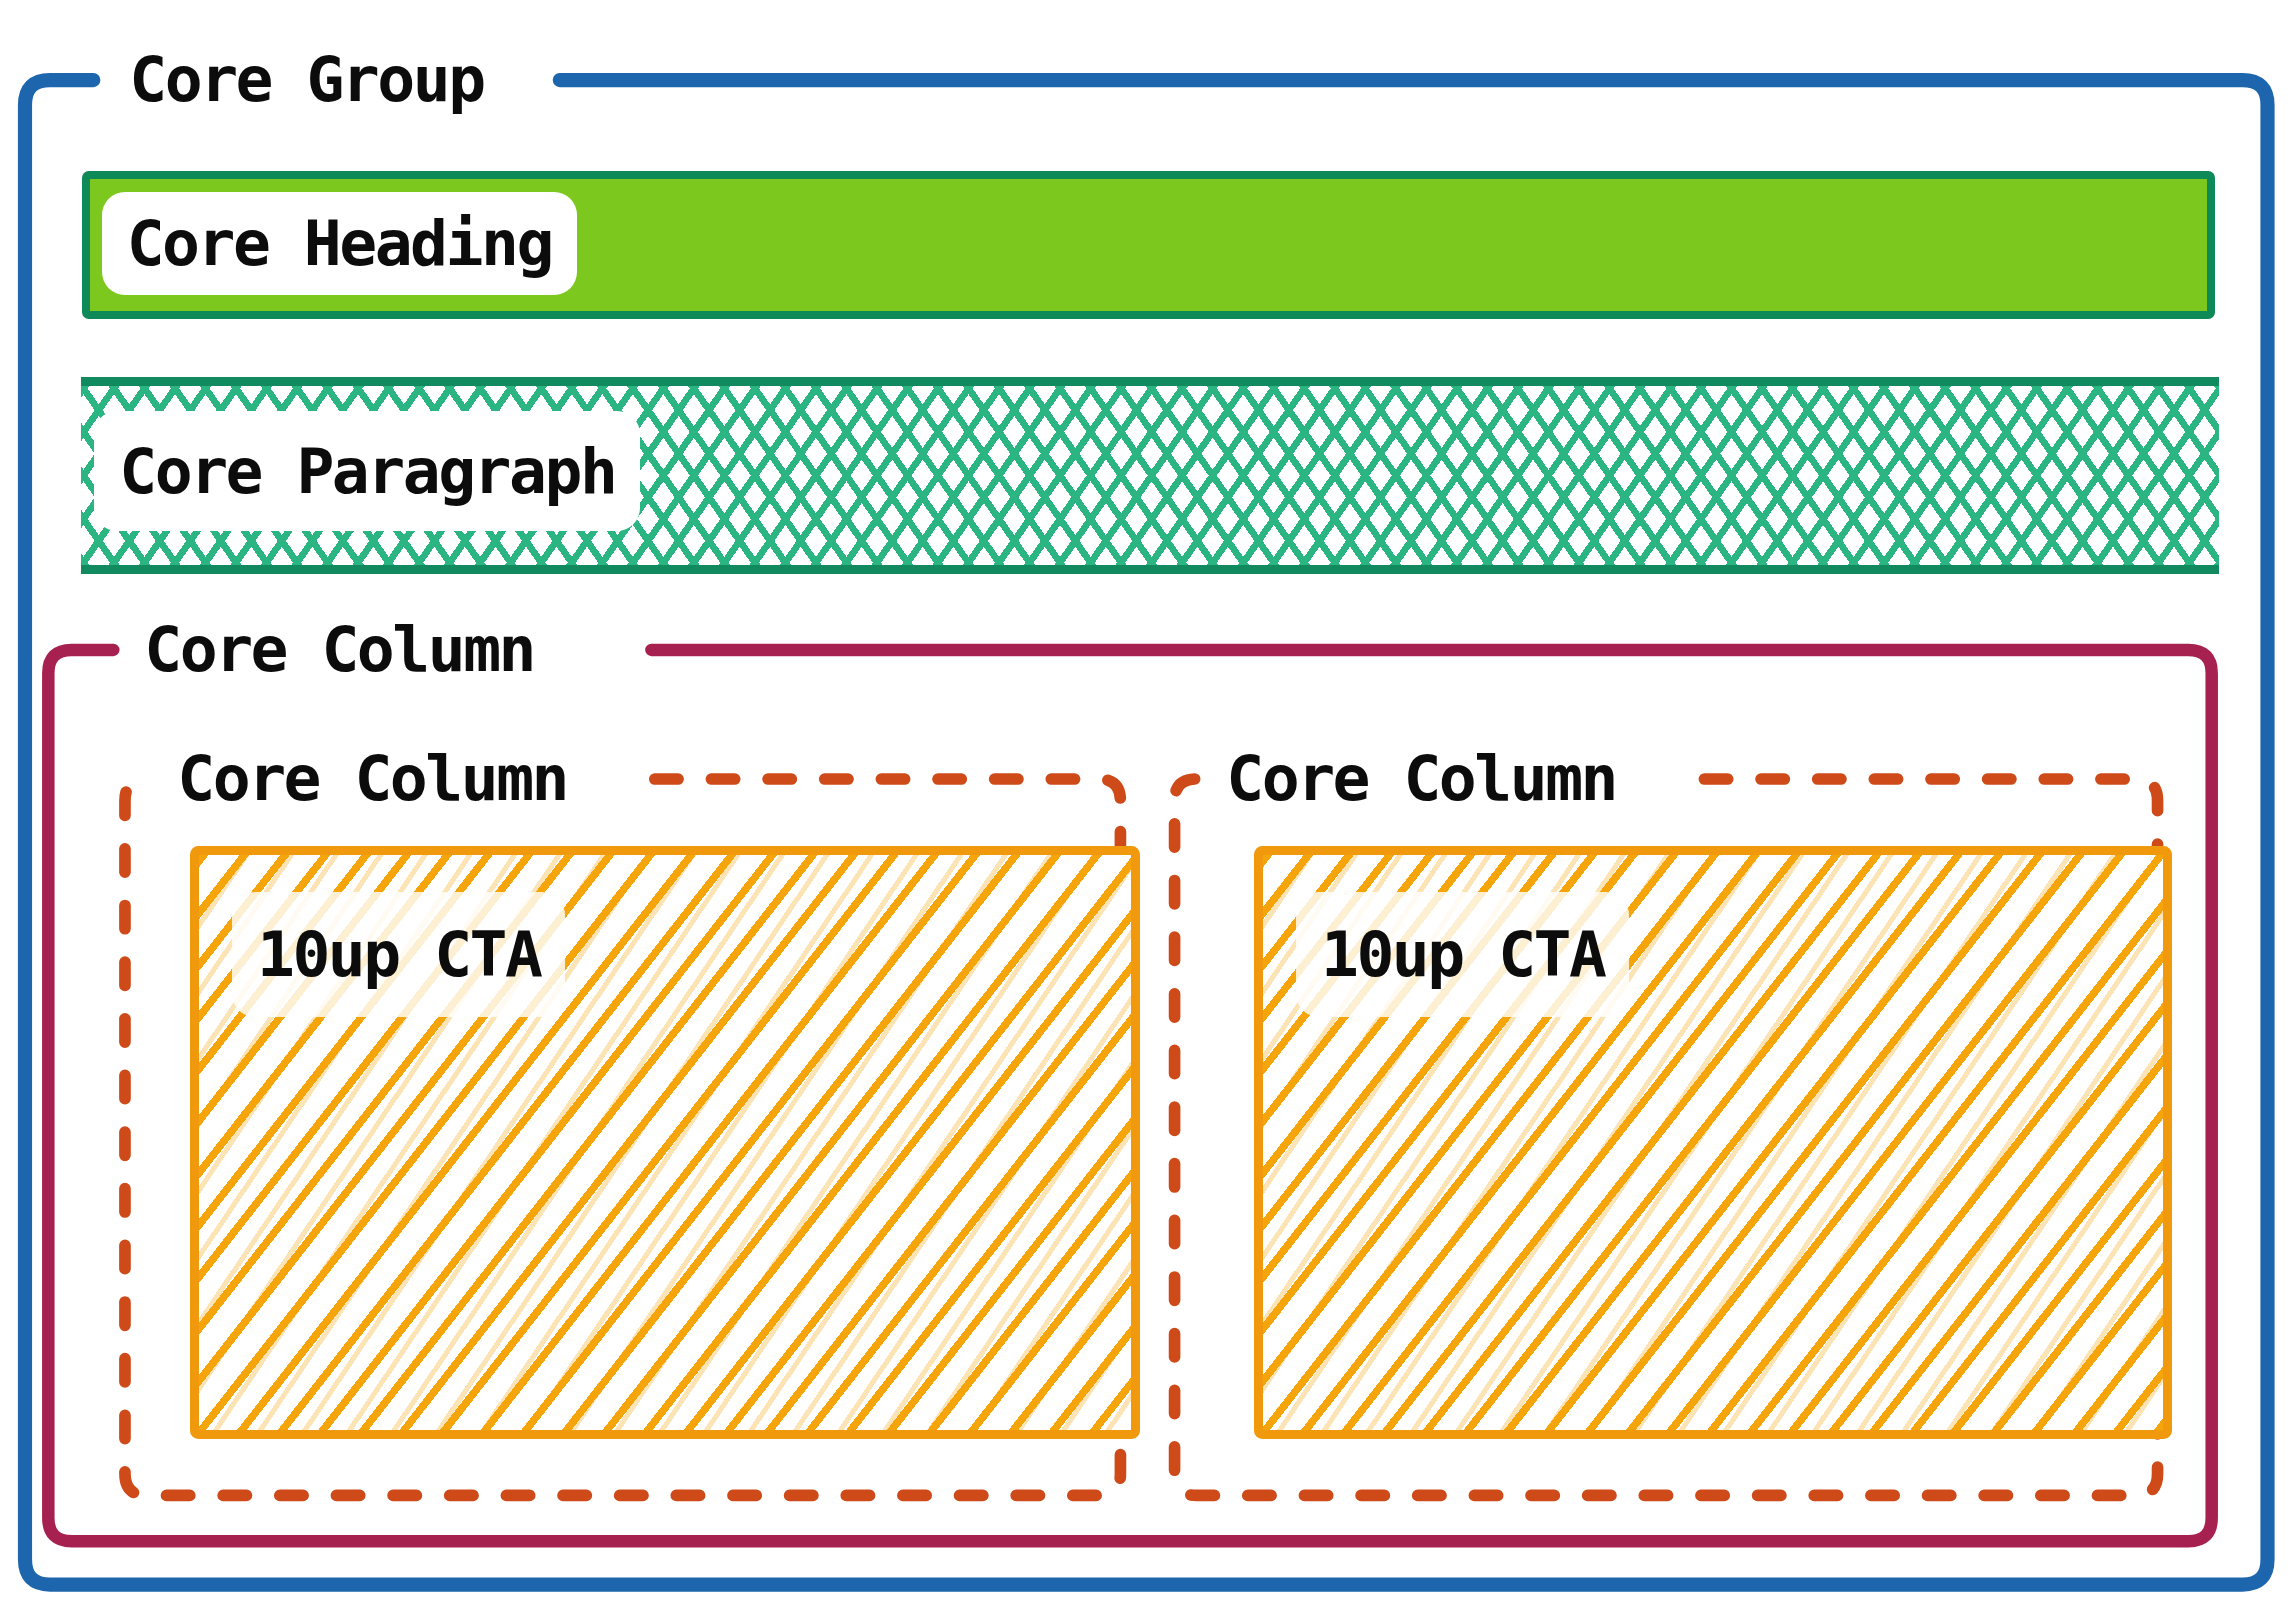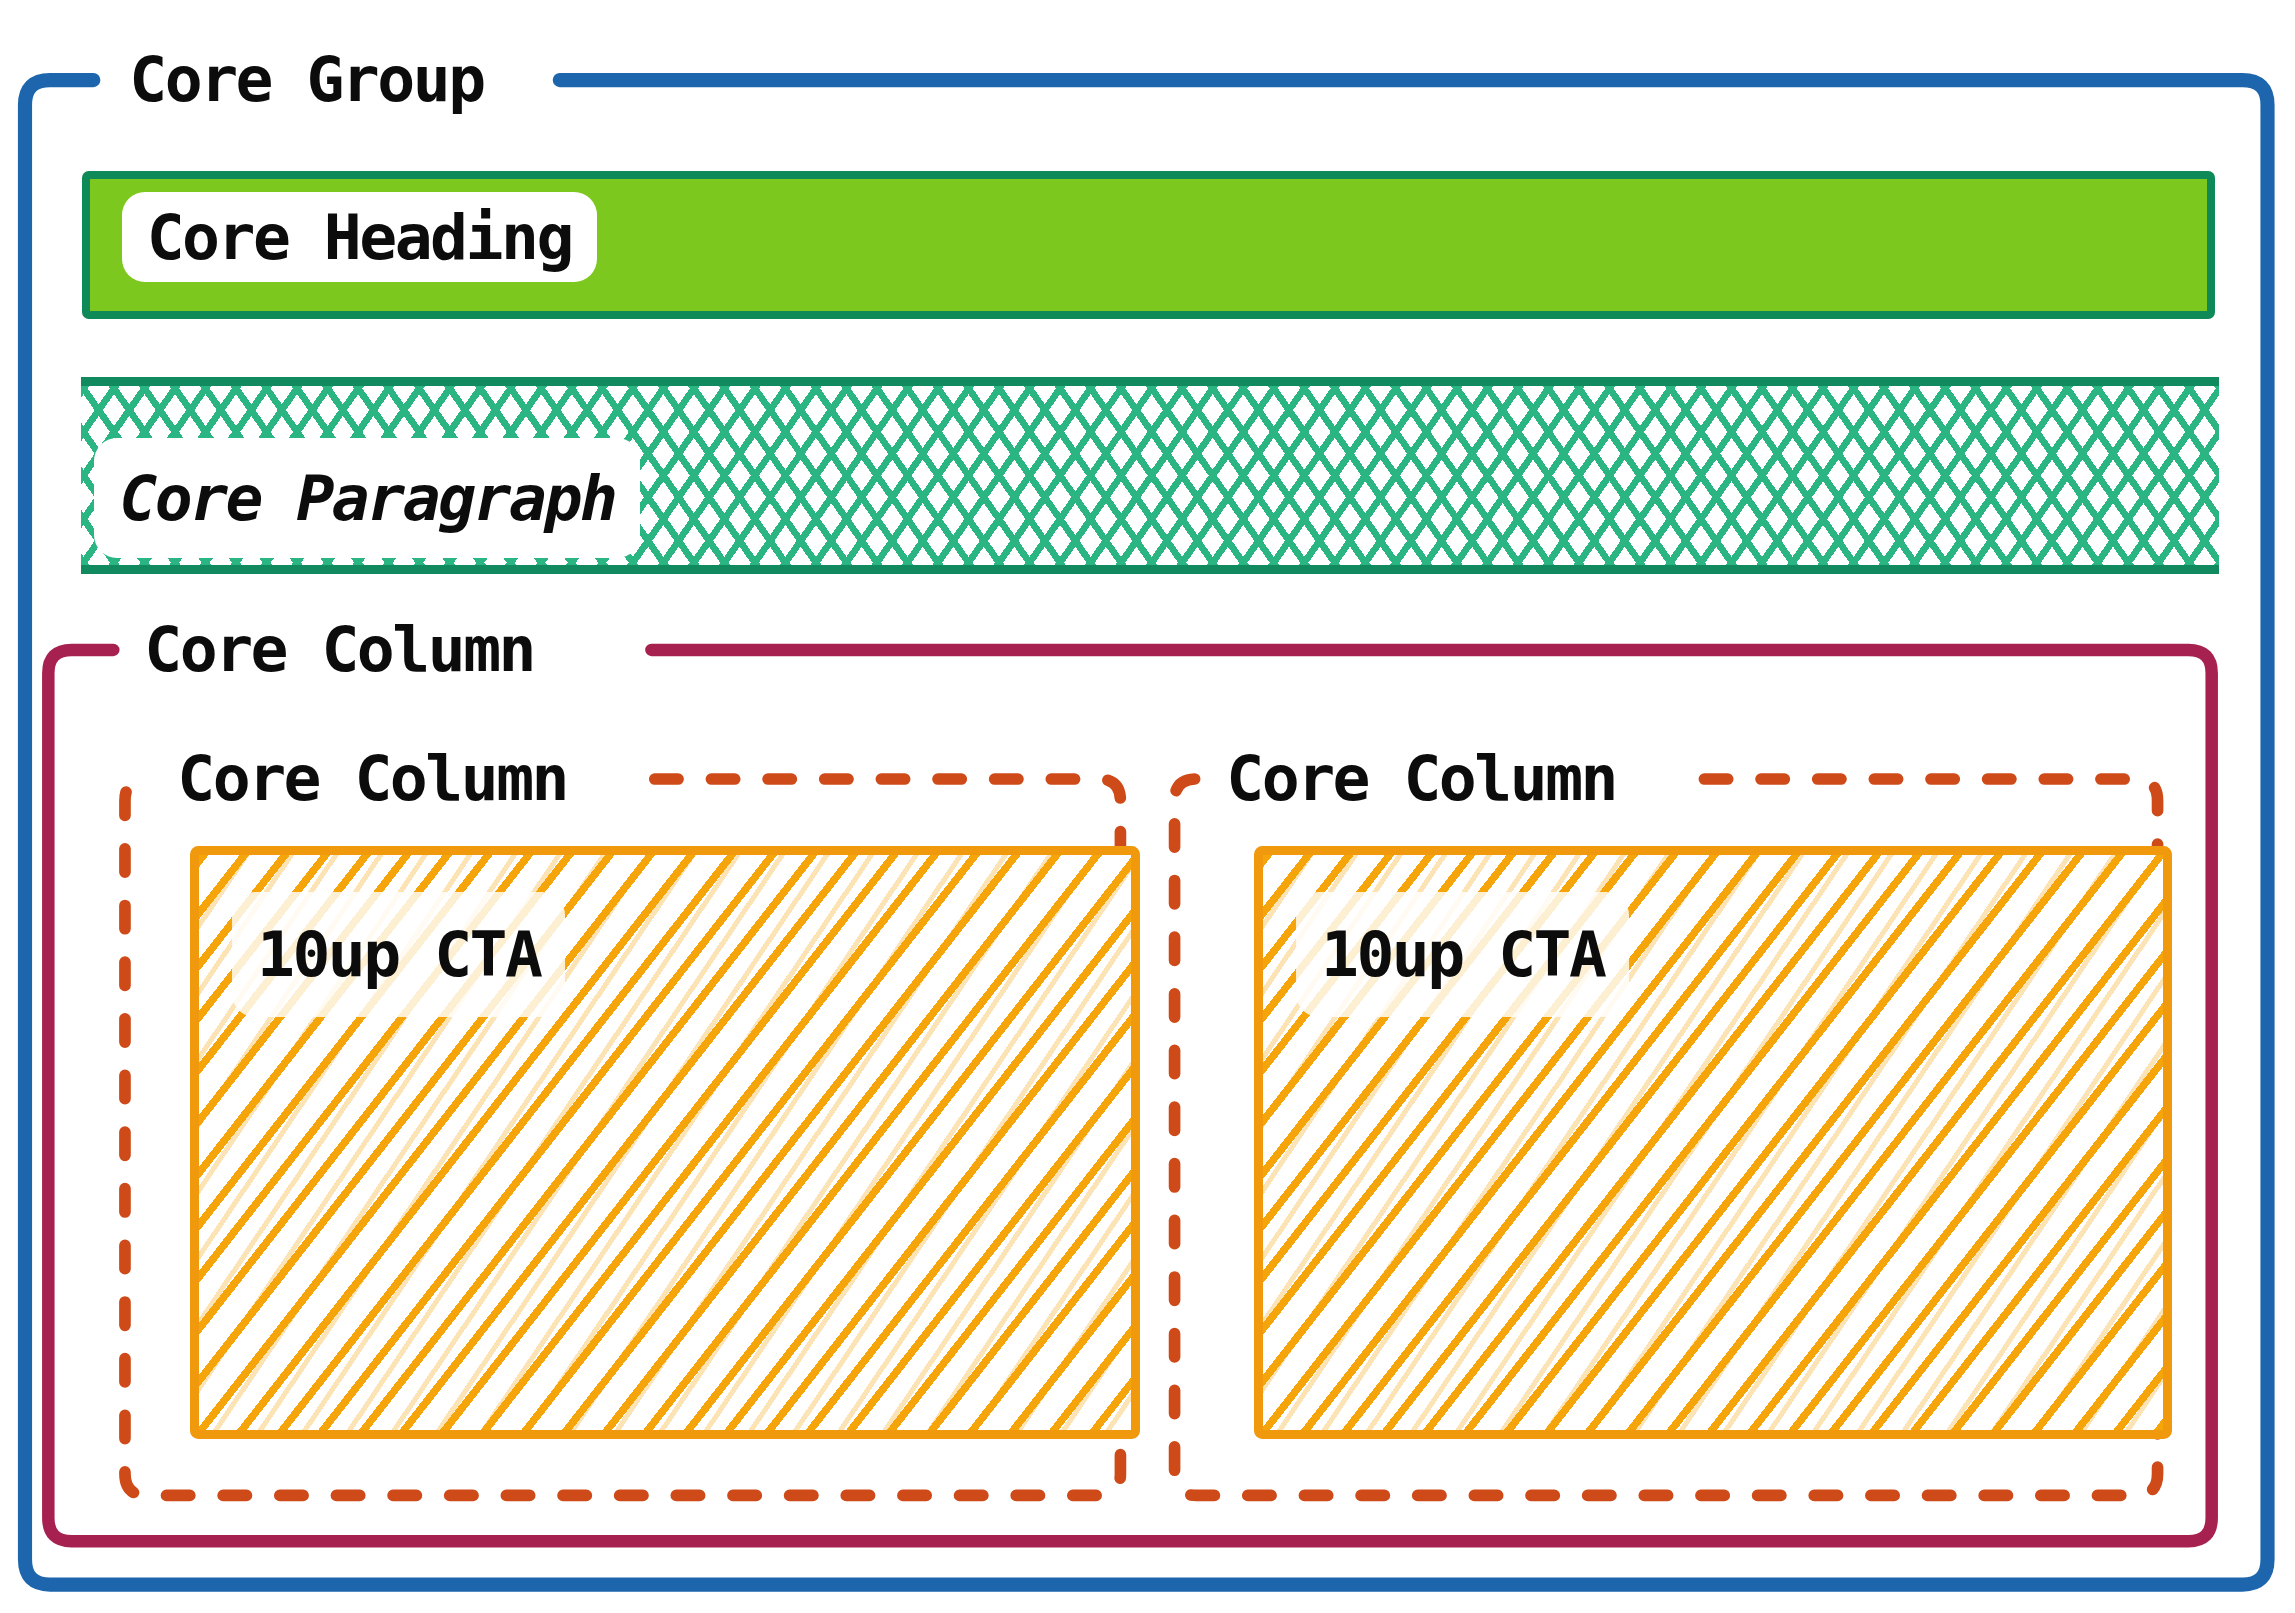--- a/index.html
+++ b/index.html
@@ -33,34 +33,34 @@
     border-radius:6.7px;
   }
   .chip{
     position:absolute;
     display:flex;align-items:center;
     font-weight:bold;font-size:63px;letter-spacing:-2.5px;
     color:var(--c-label_text,#0c0c0c);
     background:#ffffff;border-radius:23px;
     padding:0 25px;white-space:nowrap;
   }
-  .heading-chip{left:11.7px;top:13.3px;height:90px;margin-left:20px;}
+  .heading-chip{left:11.7px;top:13.3px;height:103px;}
 
   
   .paragraph-bar{
     position:absolute;left:81px;top:377px;width:2138px;height:197px;
     box-sizing:border-box;
     border-top:9.2px solid var(--c-paragraph_border,#118a5f);
     border-bottom:9.2px solid var(--c-paragraph_border,#118a5f);
     background-color:#ffffff;
     background-image:
       repeating-linear-gradient(55deg,  var(--c-paragraph_hatch,#2ab583) 0 6.7px, transparent 6.7px 25px),
       repeating-linear-gradient(125deg, var(--c-paragraph_hatch,#2ab583) 0 6.7px, transparent 6.7px 25px);
   }
-  .paragraph-chip{left:13.3px;top:52px;height:120px;font-style:italic;}
+  .paragraph-chip{left:13.3px;top:25px;height:120px;}
 
   
   .cta{
     position:absolute;
     box-sizing:border-box;
     border:9.2px solid var(--c-cta_border,#f0990d);
     border-radius:8.3px;
     background-color:#ffffff;
     background-image:
       repeating-linear-gradient(128deg, var(--c-cta_hatch,#f5a40a) 0 7.5px, transparent 7.5px 32px),

